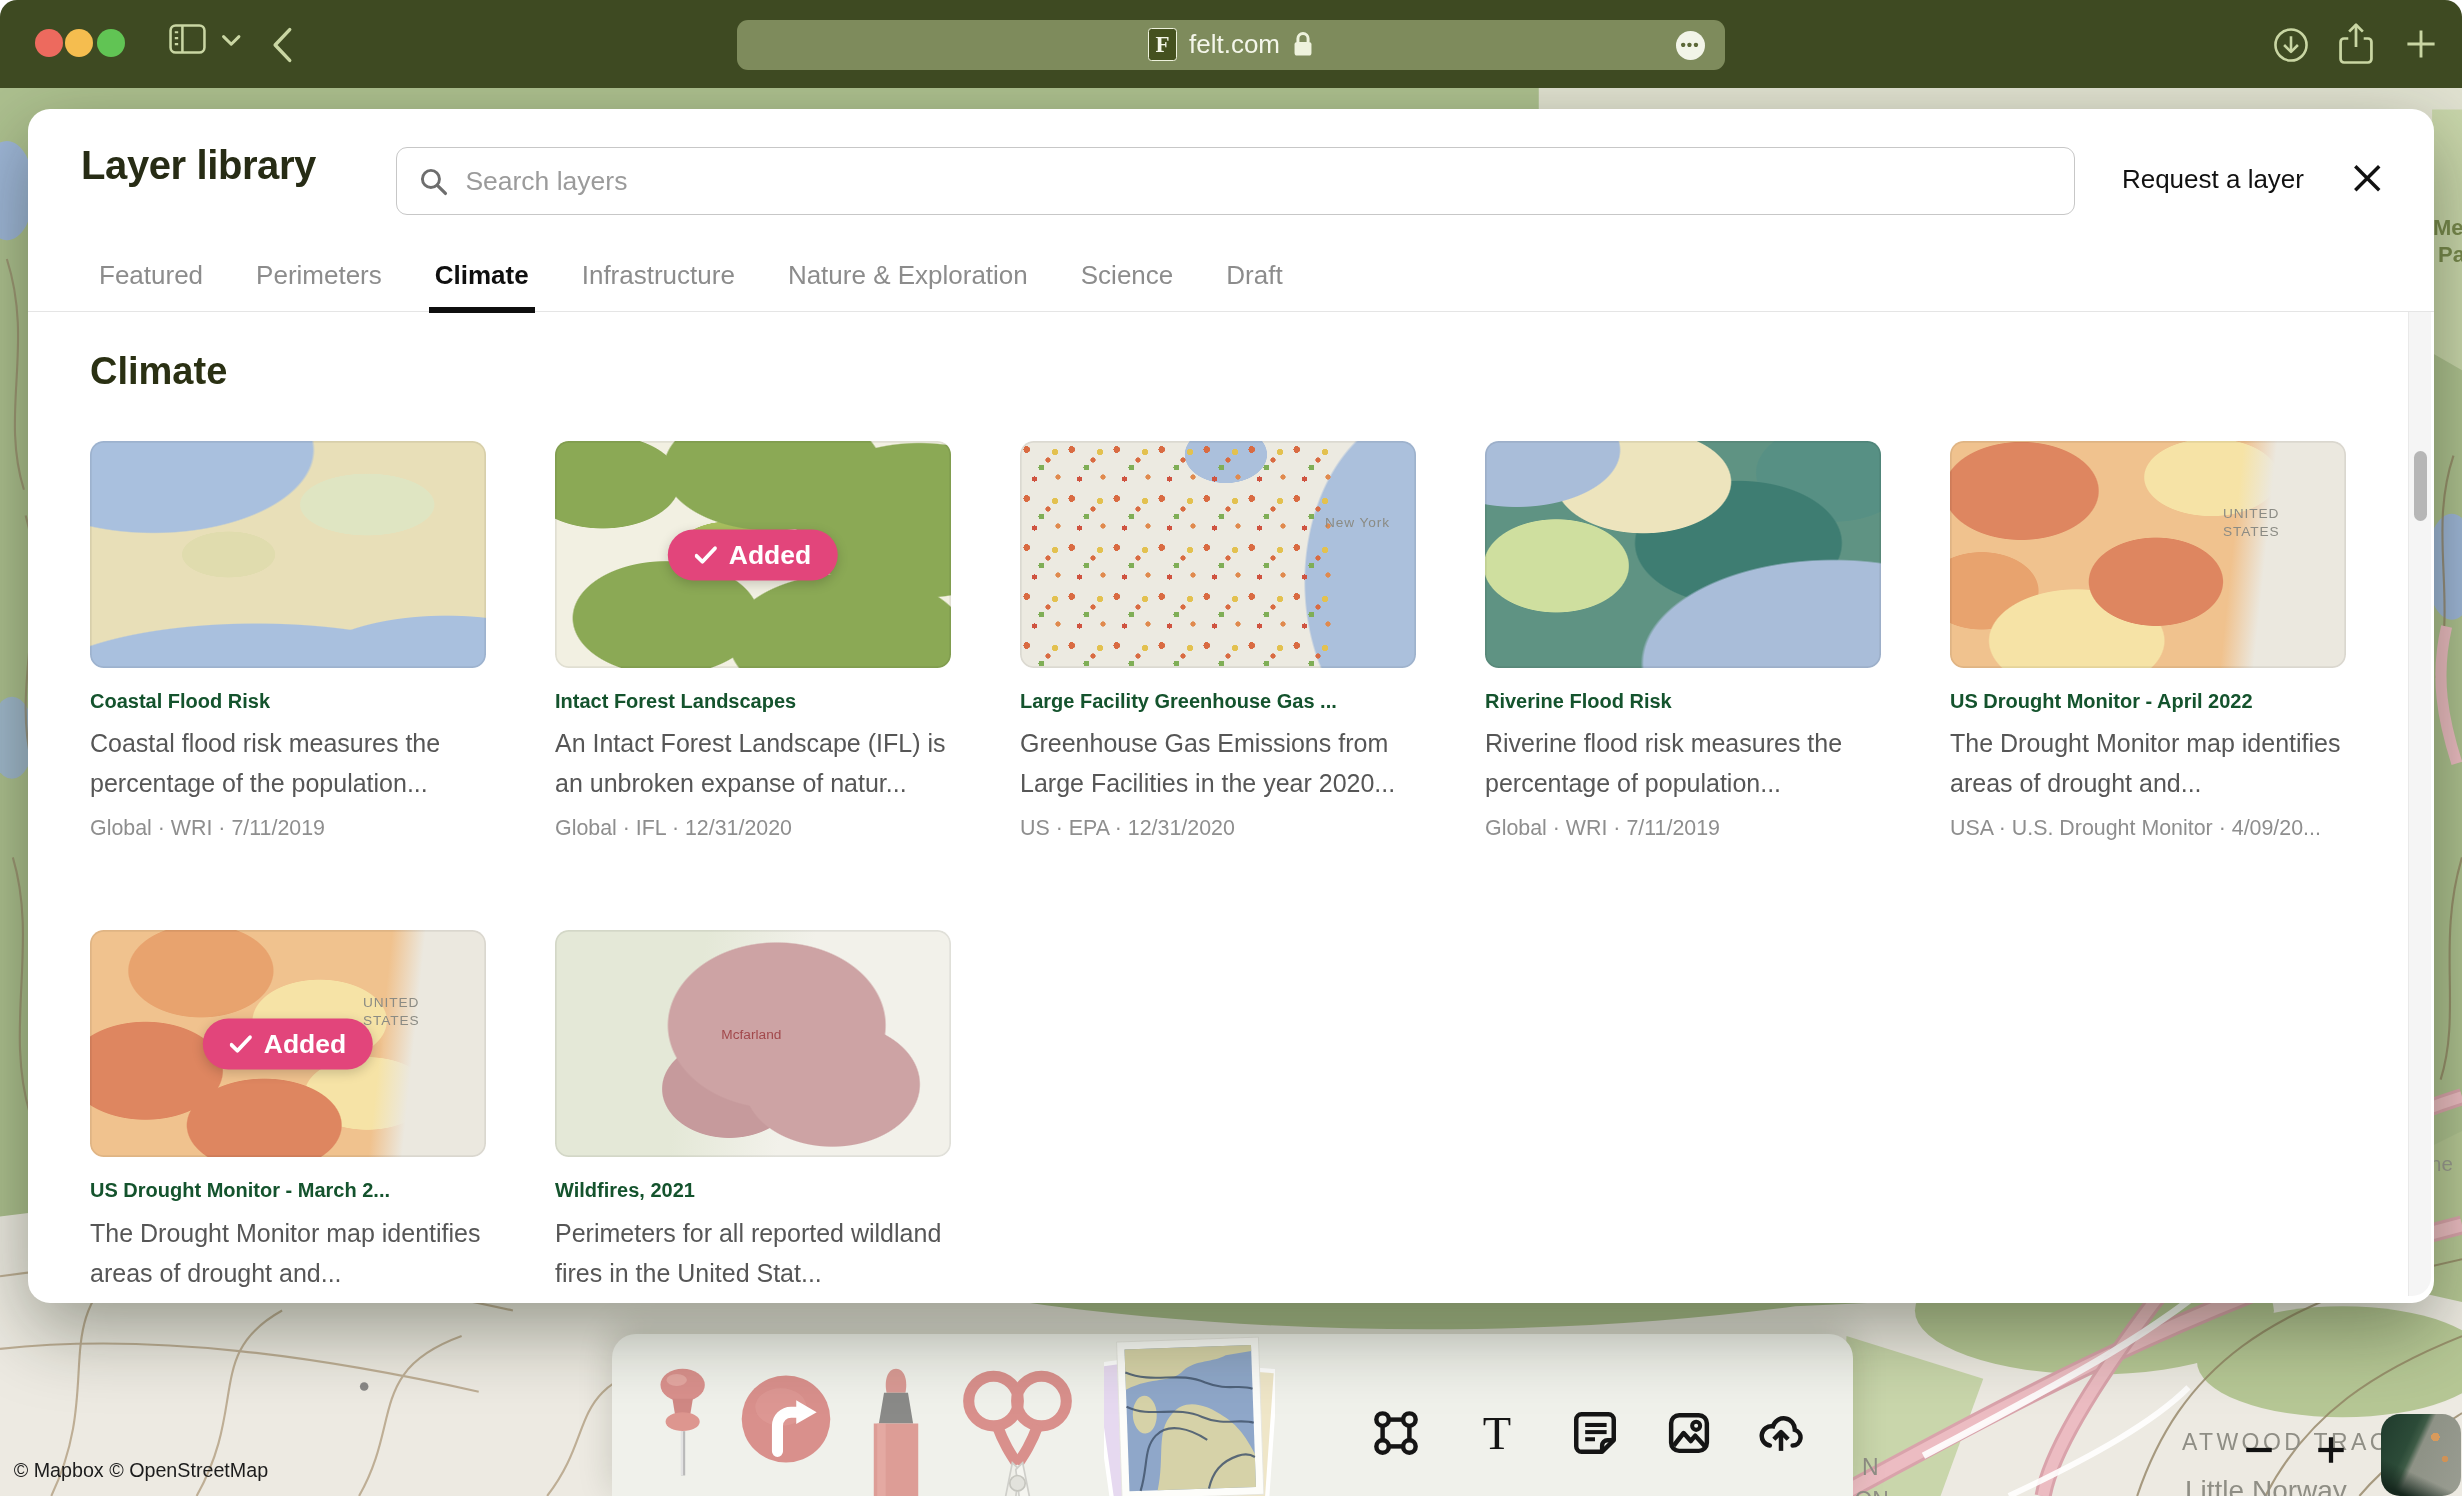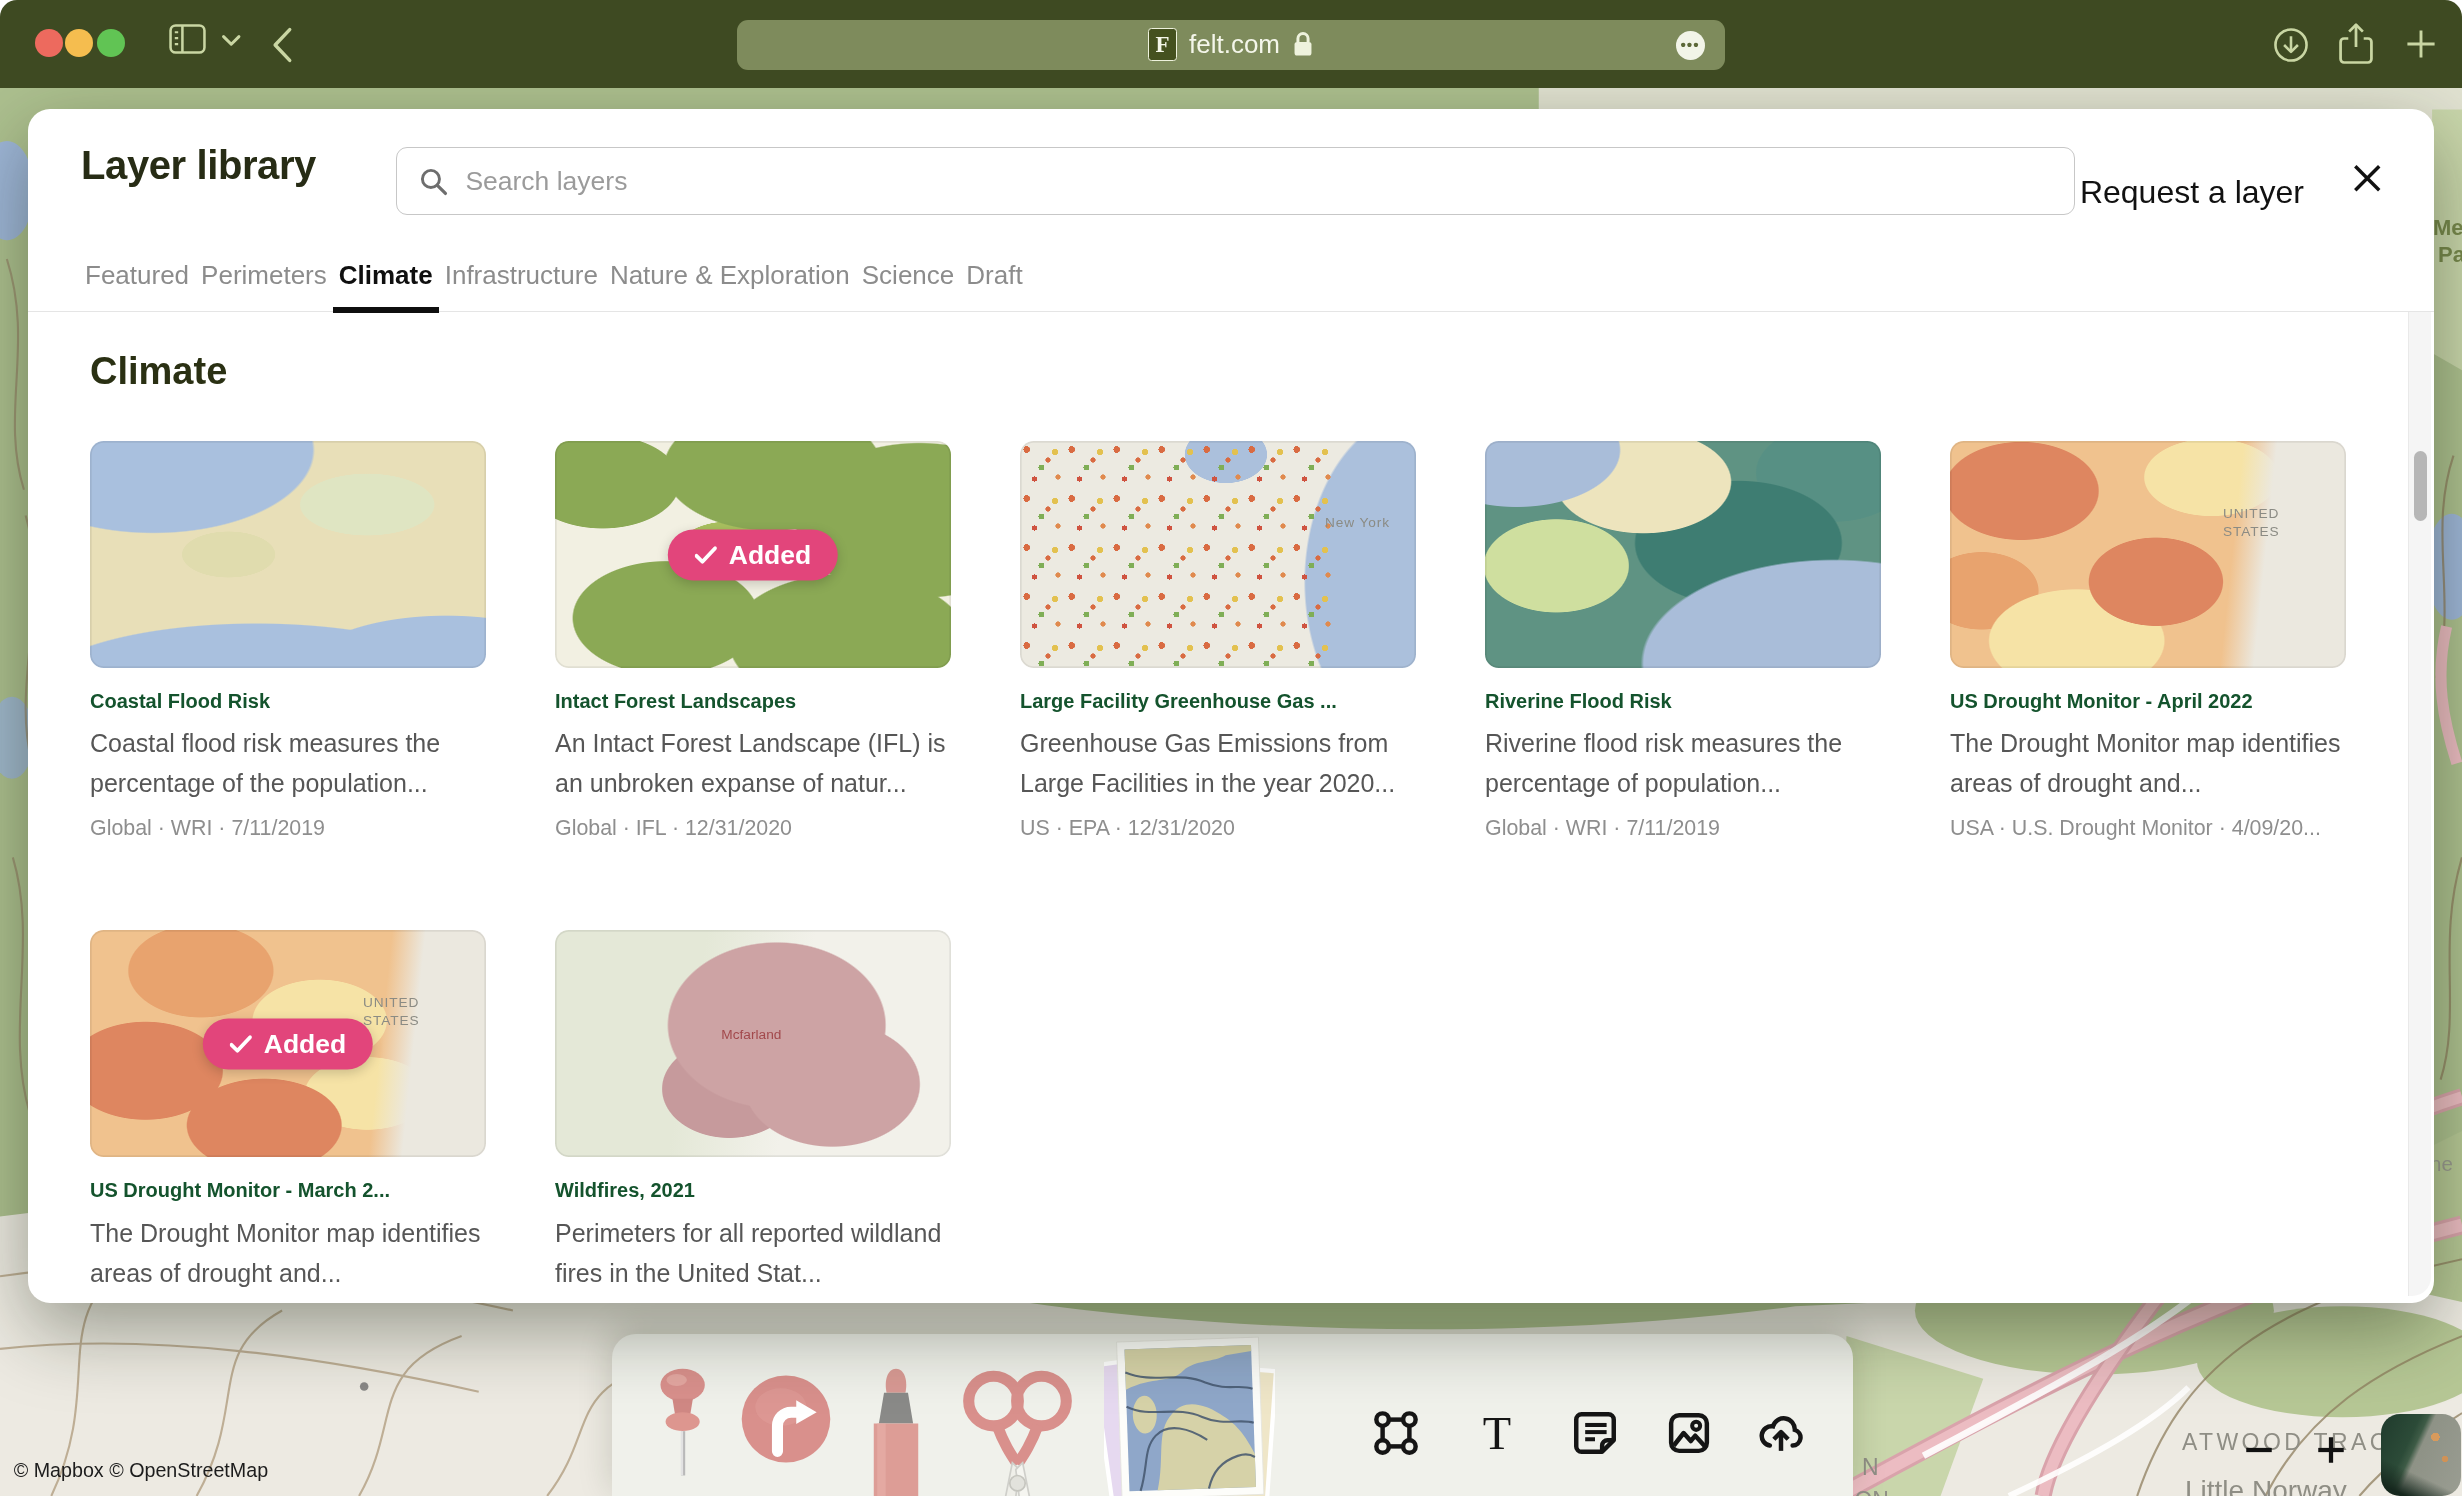--- a/index.html
+++ b/index.html
@@ -42,23 +42,23 @@
       linear-gradient(115deg,#1f3a2c 0%,#2c4b38 34%,#3e5b46 41%,#8e9286 47%,#9a9d92 100%);}
 
   
   .modal{position:absolute;left:28px;top:109px;width:2406px;height:1194px;background:#ffffff;border-radius:22px;box-shadow:0 26px 77px rgba(20,30,10,.4);}
   .modal-header{position:relative;height:202px;border-bottom:1.7px solid #e5e5e5;}
   .modal-title{position:absolute;left:53px;top:34px;font-size:40px;font-weight:bold;color:#272c15;letter-spacing:-0.4px;}
   .search-wrap{position:absolute;left:368px;top:38px;width:1679px;height:68px;border:1.7px solid #c7c7c7;border-radius:11px;box-sizing:border-box;display:flex;align-items:center;background:#fff;}
   .search-wrap svg{margin-left:22px;flex:none;}
   .search-input{border:none;outline:none;flex:1;font-size:26.5px;font-family:"Liberation Sans",sans-serif;color:#222;margin-left:15.4px;background:transparent;}
   .search-input::placeholder{color:#9b9b9b;}
-  .request-link{position:absolute;right:130px;top:65px;font-size:32px;color:#111;cursor:pointer;}
+  .request-link{position:absolute;right:130px;top:55px;font-size:26px;color:#111;cursor:pointer;}
   .close-btn{position:absolute;right:48px;top:50px;width:38px;height:38px;display:flex;align-items:center;justify-content:center;cursor:pointer;}
-  .tab-bar{position:absolute;left:51px;bottom:-1.7px;display:flex;}
+  .tab-bar{position:absolute;left:65px;bottom:-1.7px;display:flex;gap:41px;}
   .tab{position:relative;padding-bottom:22px;font-size:26px;color:#8c8c8c;background:none;border:none;font-family:"Liberation Sans",sans-serif;cursor:pointer;}
   .tab.active{color:#0f0f0f;font-weight:bold;}
   .tab.active::after{content:"";position:absolute;left:0;right:0;bottom:0;height:6px;background:#0f0f0f;}
 
   .modal-content{position:absolute;left:0;top:203px;right:0;bottom:0;overflow:hidden;border-radius:0 0 22px 22px;}
   .section-heading{margin:38px 0 0 62px;font-size:38px;font-weight:bold;color:#2a3013;}
   .cards-grid{margin:48px 0 0 62px;display:grid;grid-template-columns:repeat(5,396px);column-gap:69px;row-gap:89px;}
   .card{width:396px;cursor:pointer;}
   .thumb{position:relative;width:396px;height:227px;border-radius:13.7px;overflow:hidden;box-shadow:inset 0 0 0 1.7px rgba(0,0,0,.07);}
   .card-title{margin-top:22px;font-size:20px;font-weight:bold;color:#14532d;white-space:nowrap;overflow:hidden;}

